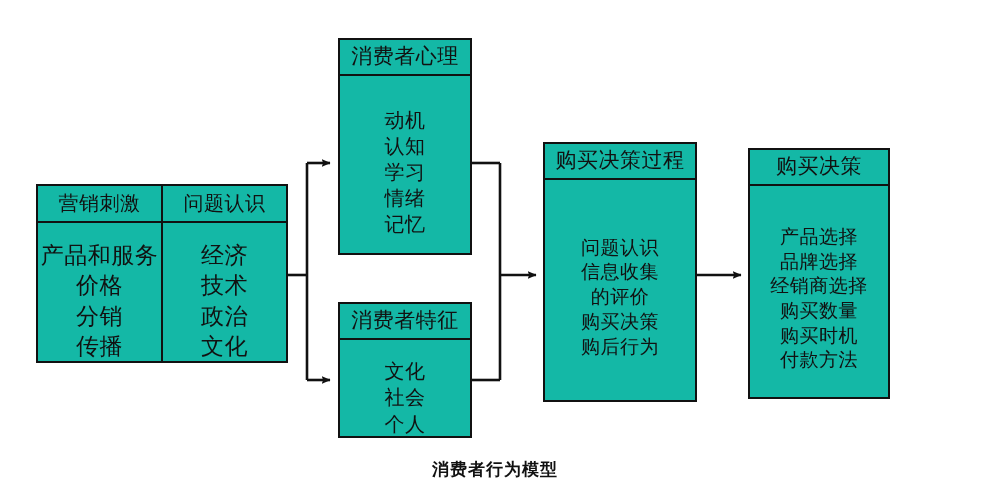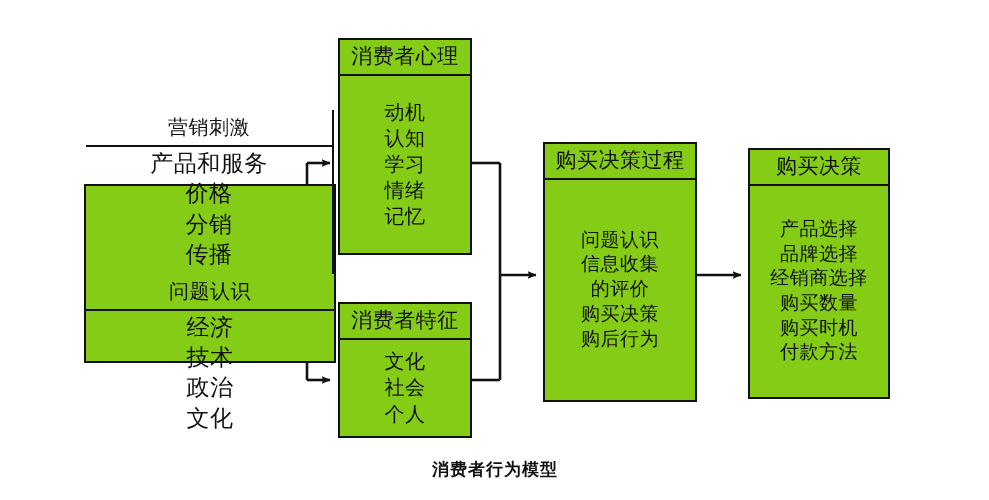--- a/index.html
+++ b/index.html
@@ -20,55 +20,53 @@
     position: absolute;
     left: 0;
     top: 0;
     width: 989px;
     height: 500px;
     pointer-events: none;
   }
   .box {
     position: absolute;
     border: 2.5px solid #111111;
-    background: #84cc16;
+    background: #14b8a6;
     box-sizing: border-box;
     display: flex;
     flex-direction: column;
     z-index: 2;
-    justify-content: center;
   }
   .box-head {
     border-bottom: 2.5px solid #111111;
     text-align: center;
     font-size: 21px;
     line-height: 1.0;
     padding: 6px 2px 7px 2px;
     letter-spacing: 0.5px;
     white-space: nowrap;
   }
   .box-body {
     flex: 1;
     display: flex;
     flex-direction: column;
     justify-content: center;
     align-items: center;
     text-align: center;
     font-size: 20px;
     letter-spacing: 0.5px;
-    padding: 2px 0 3px 0;
+    padding: 18px 0 3px 0;
   }
   .box-body .row {
     white-space: nowrap;
     line-height: 1.32;
   }
   
   .split {
-    flex-direction: column;
-    margin-left: 48px;
+    flex-direction: row;
   }
   .split > .col {
     flex: 1;
     display: flex;
     flex-direction: column;
   }
   .split > .col.left {
     border-right: 2.5px solid #111111;
   }
   .caption {

